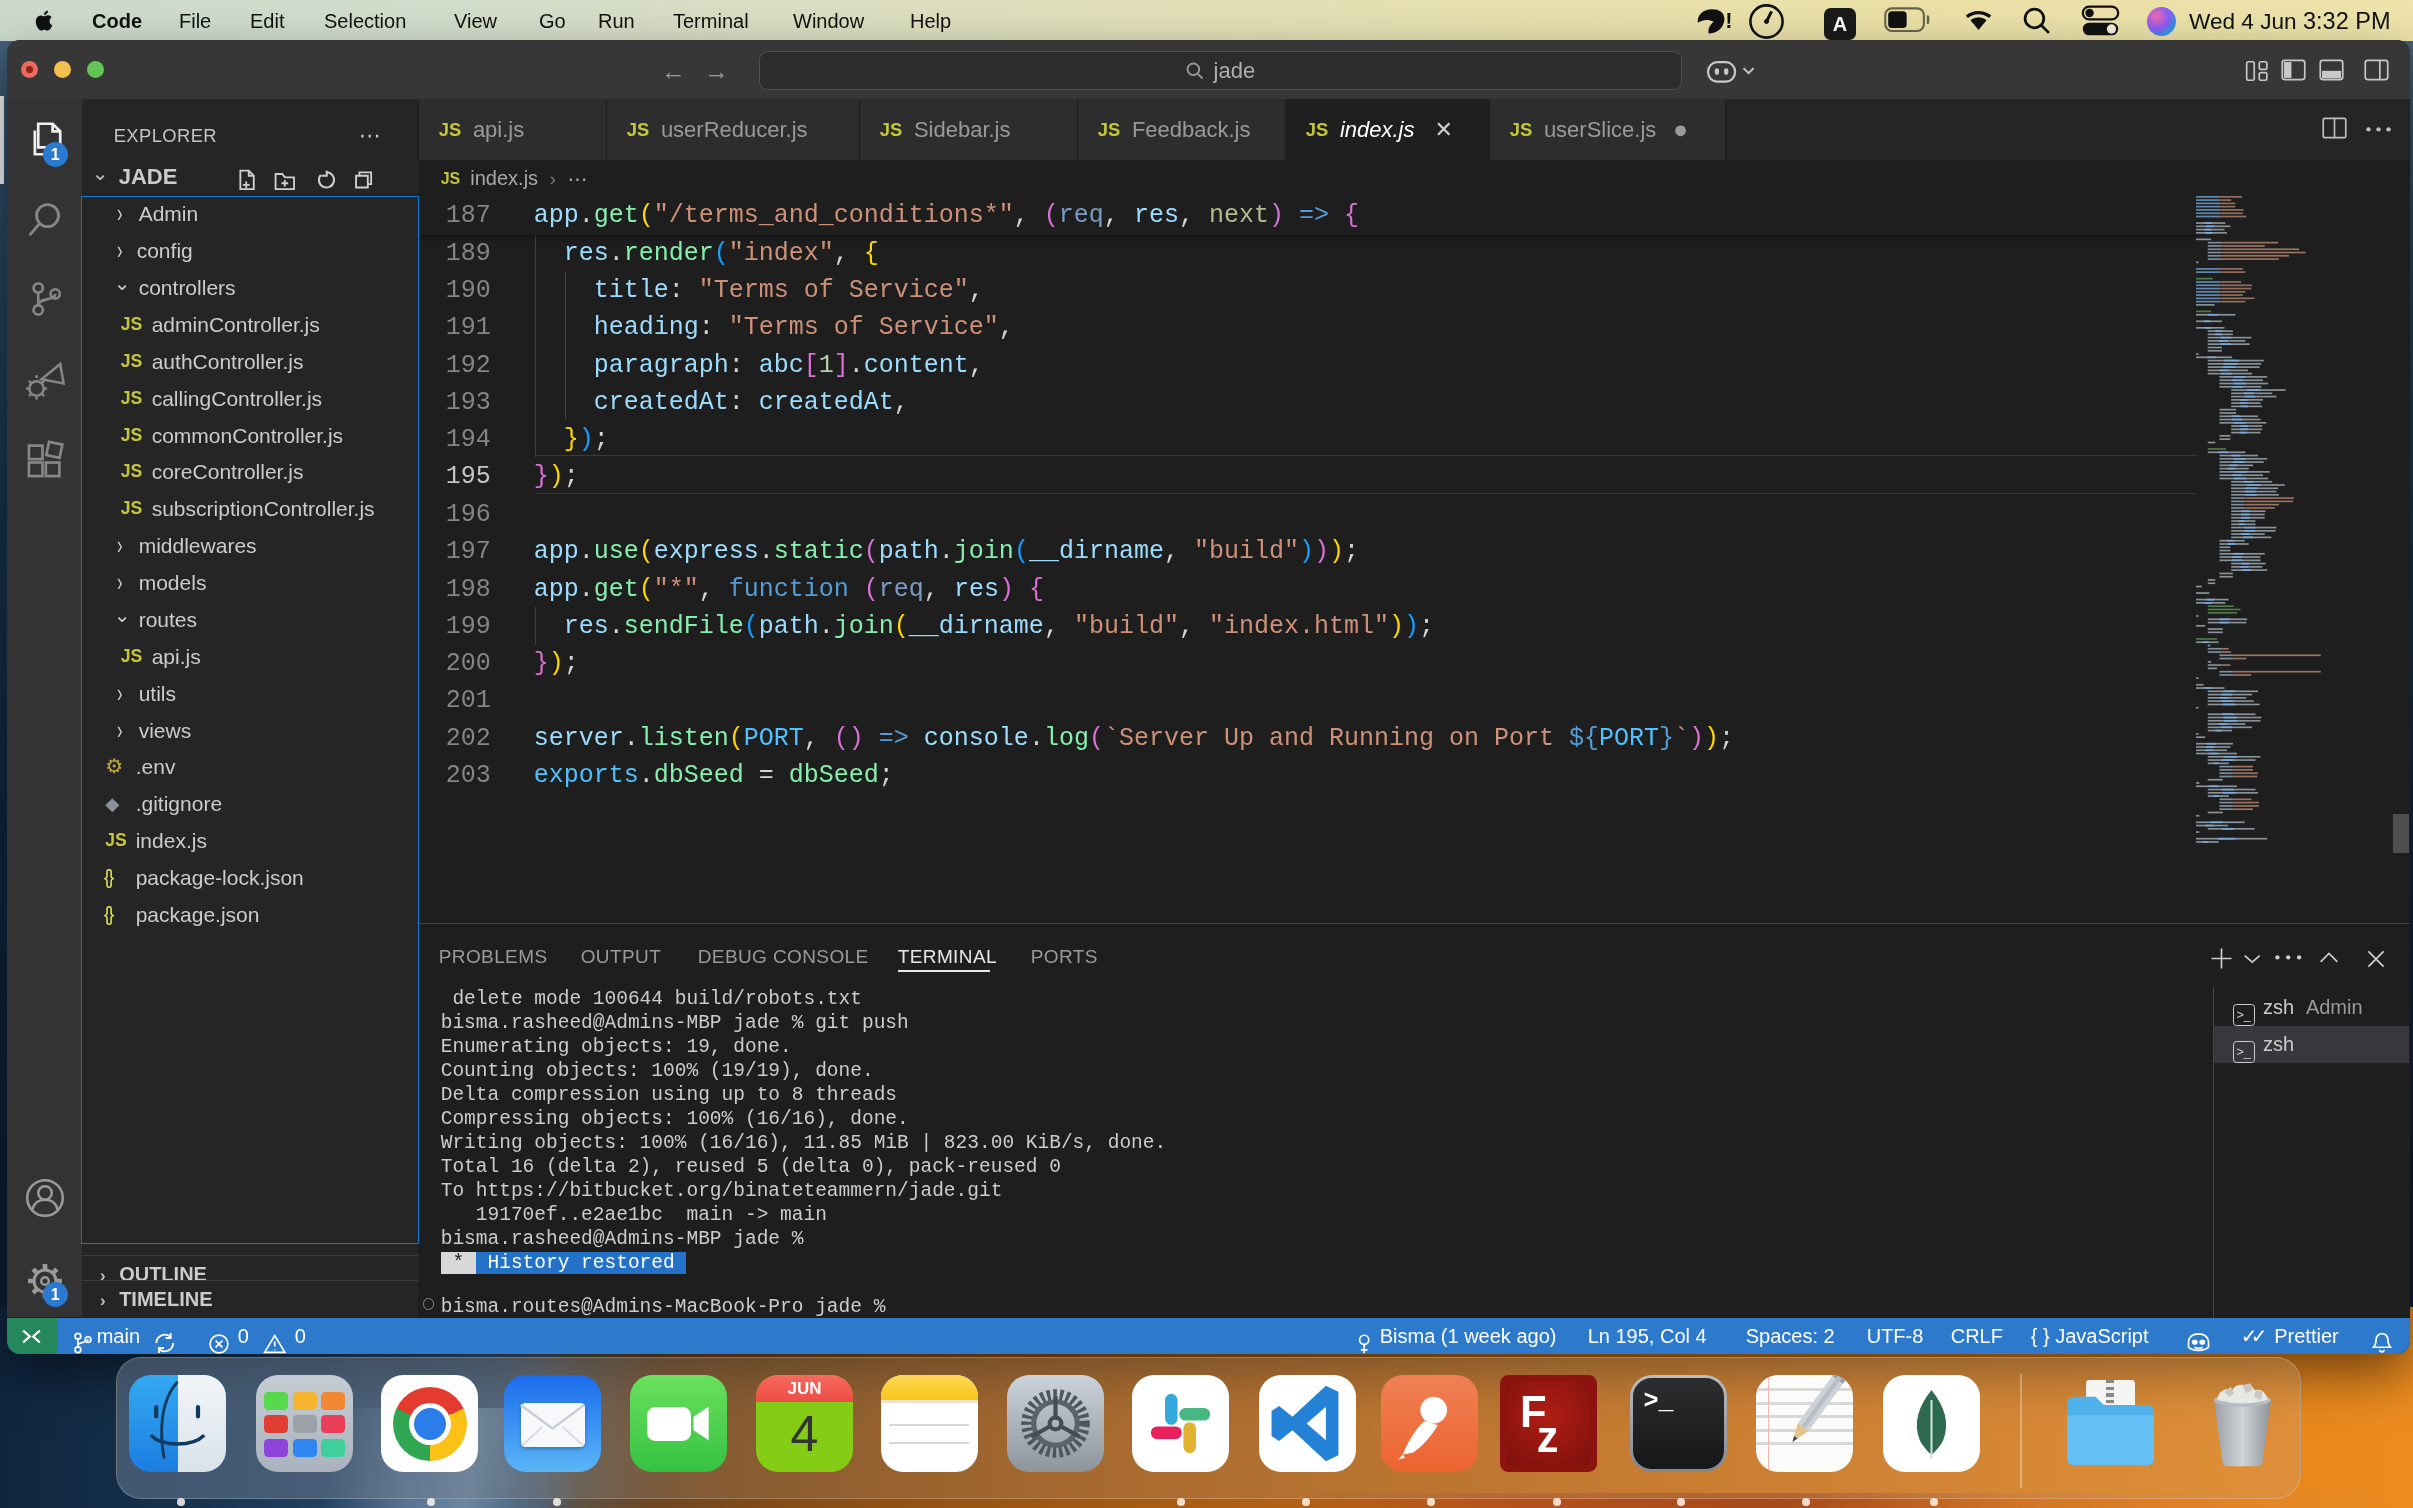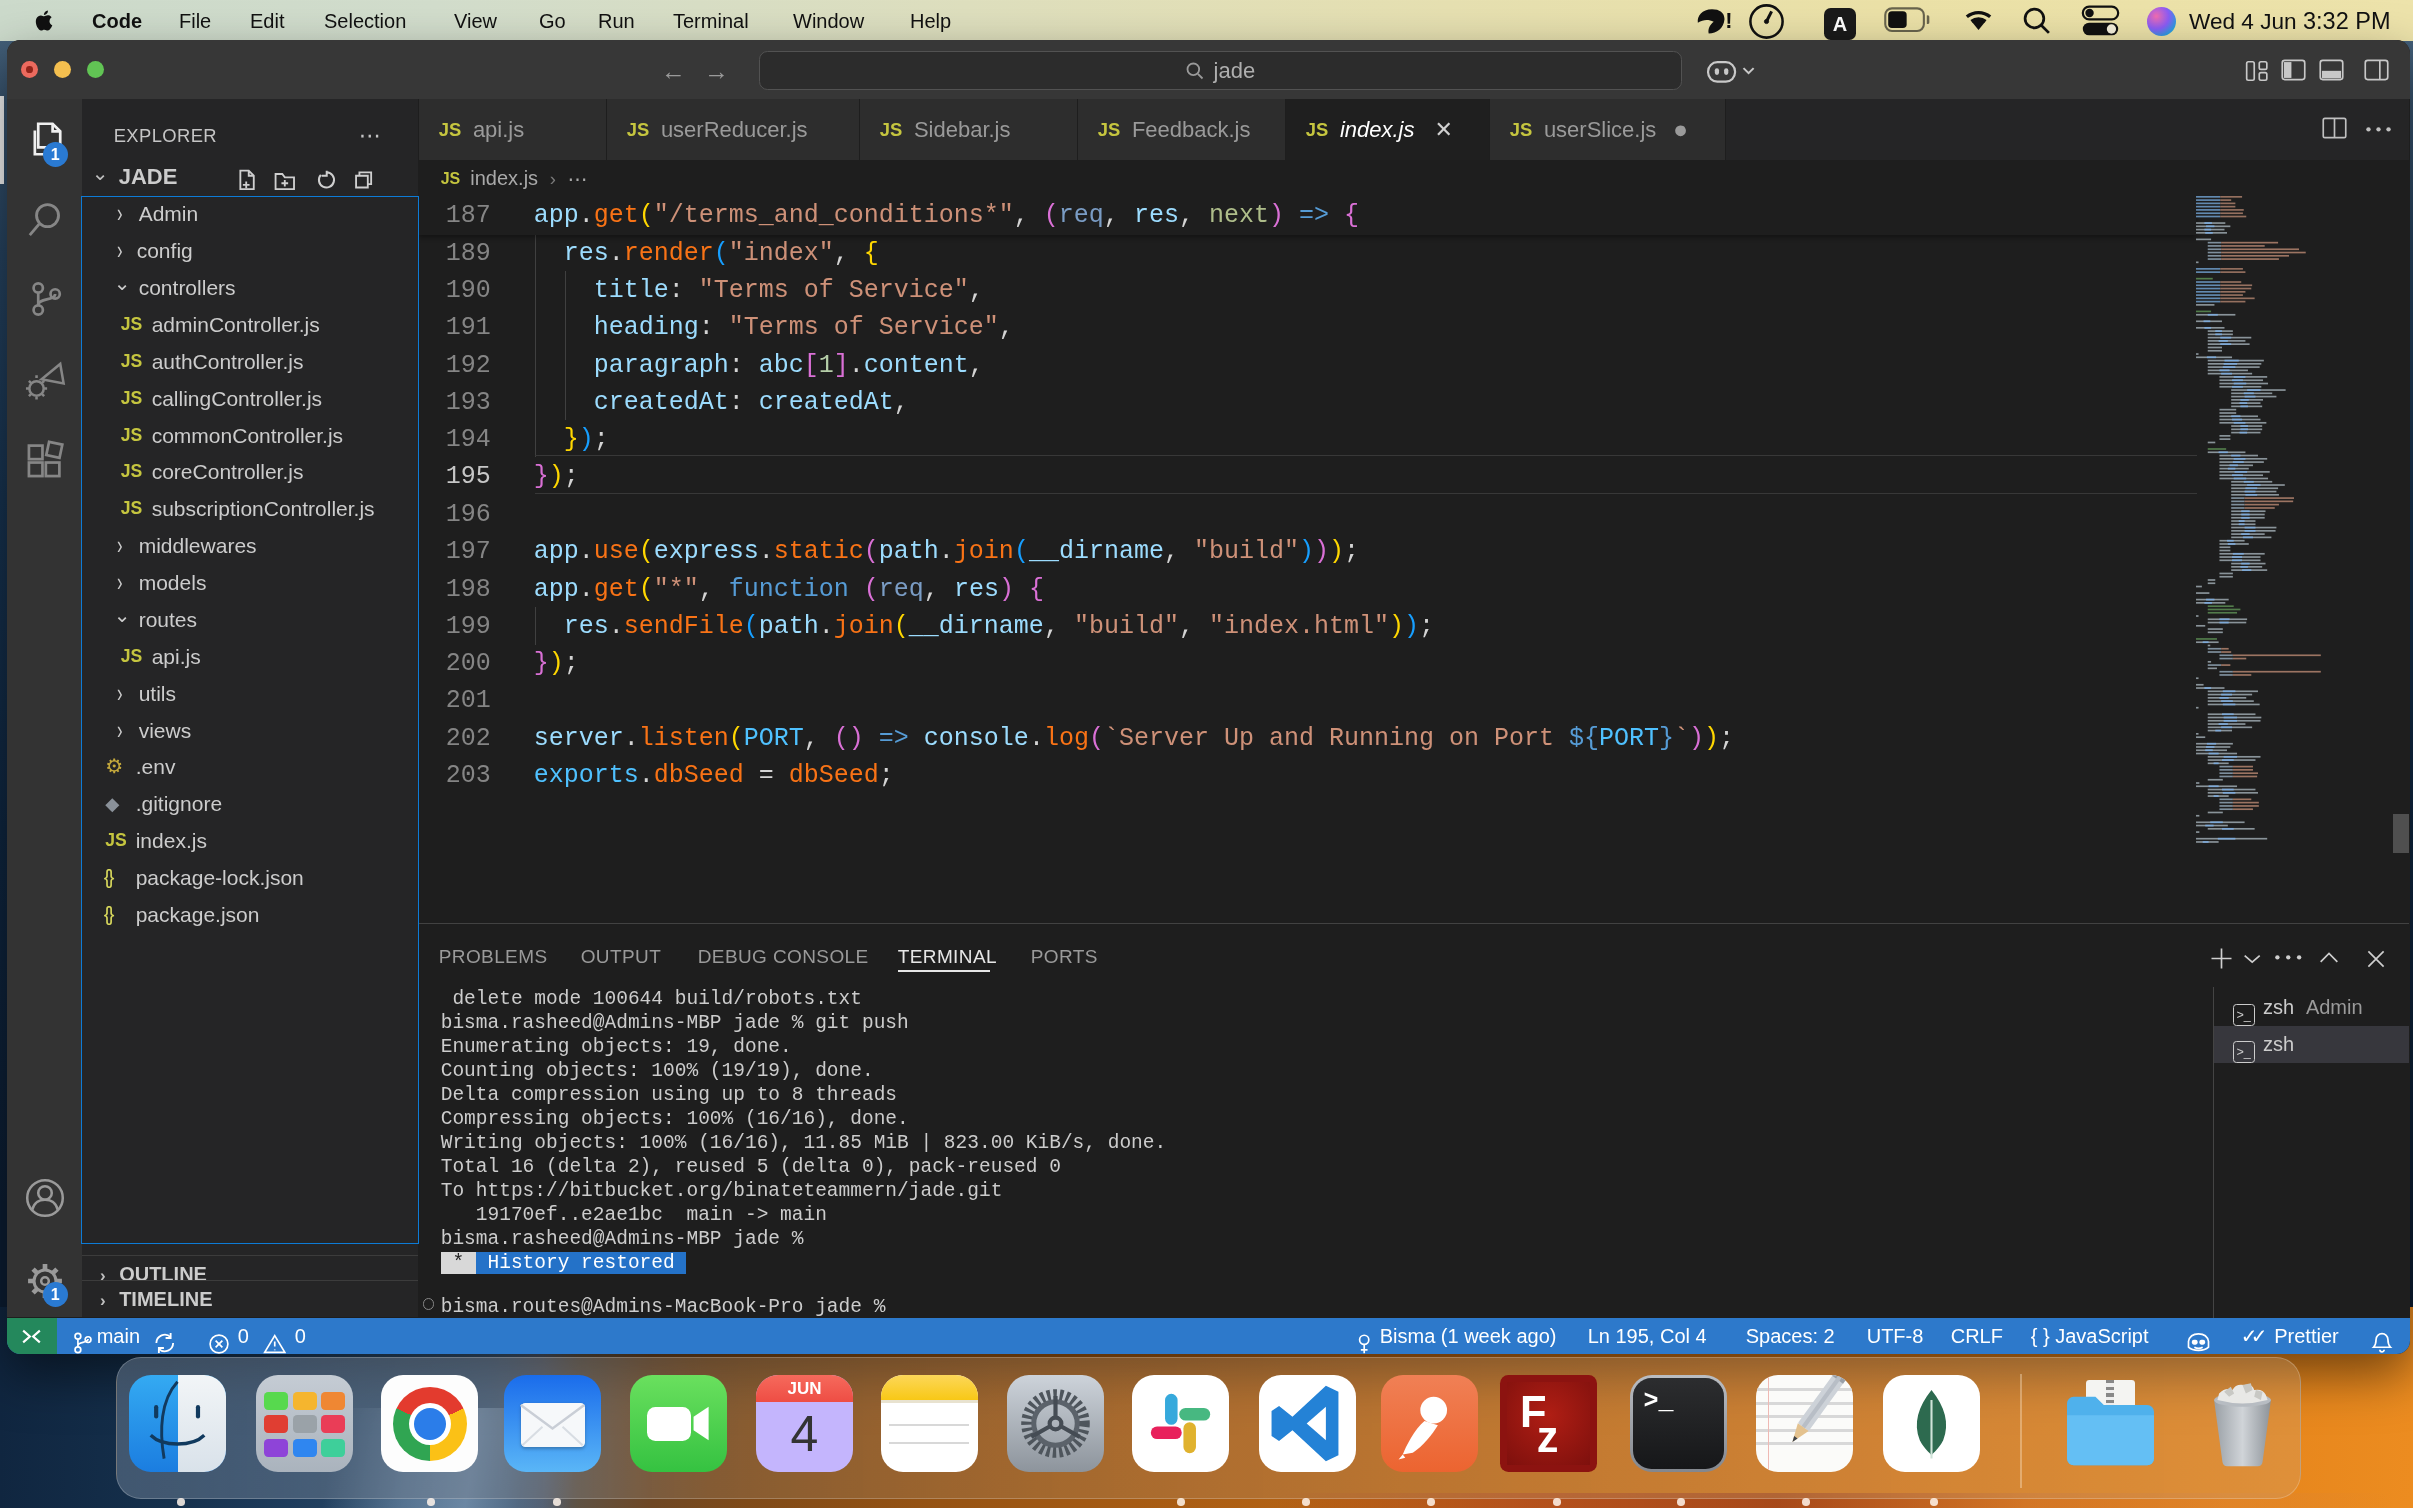--- a/index.html
+++ b/index.html
@@ -32,21 +32,21 @@
 .jsbadge{font-weight:bold;color:#c5c53f;font-size:17.6px}
 #treefocus{left:74px;top:156px;width:338px;height:1048px;border:1.7px solid #0d7bd6;pointer-events:none}
 
 #tabstrip{left:412px;top:59px;width:1990px;height:61px;background:#252526;display:flex}
 .tab{height:61px;border-right:0.8px solid #1e1e1e;display:flex;align-items:center;gap:11.7px;padding:0 20px;font-size:22px;color:#9a9a9a;background:#2d2d2d}
 .tab.active{background:#1f1f1f;color:#ffffff}
 #breadcrumbs{left:412px;top:121px;width:1990px;height:35px;background:#1e1e1e;color:#9d9d9d;font-size:20px;display:flex;align-items:center}
 #editor{left:412px;top:156px;width:1990px;height:727px;background:#1e1e1e;overflow:hidden}
 .codeline{position:absolute;font-family:"Liberation Mono",monospace;font-size:25px;white-space:pre;color:#d4d4d4;line-height:37px;height:37px}
 .lnum{position:absolute;width:72px;text-align:right;font-family:"Liberation Mono",monospace;font-size:25px;color:#858585;line-height:37px}
-.c-var{color:#9cdcfe}.c-fn{color:#f97316}.c-str{color:#ce9178}.c-kw{color:#569cd6}.c-num{color:#b5cea8}.c-b1{color:#ffd700}.c-b2{color:#da70d6}.c-b3{color:#179fff}.c-const{color:#4fc1ff}.c-dim{color:#7a9cc4}.c-next{color:#aebd8a}
+.c-var{color:#9cdcfe}.c-fn{color:#86efac}.c-str{color:#ce9178}.c-kw{color:#569cd6}.c-num{color:#b5cea8}.c-b1{color:#ffd700}.c-b2{color:#da70d6}.c-b3{color:#179fff}.c-const{color:#4fc1ff}.c-dim{color:#7a9cc4}.c-next{color:#aebd8a}
 
 #panel{left:412px;top:883px;width:1990px;height:395px;background:#1e1e1e;border-top:0.8px solid #424242}
 .ptab{position:absolute;top:64px;font-size:19px;color:#9a9a9a;letter-spacing:0.4px}
 .term{position:absolute;font-family:"Liberation Mono",monospace;font-size:19.5px;line-height:24px;color:#cccccc;white-space:pre}
 
 #statusbar{left:0px;top:1278px;width:2403px;height:36px;background:#2d79cb;color:#ffffff;font-size:20px}
 #remote{position:absolute;left:0;top:0;width:50px;height:36px;background:#24885c;color:#fff;text-align:center;line-height:36px;font-size:20px}
 .sbitem{position:absolute;top:0;height:36px;line-height:37px;white-space:nowrap}
 
 .sechdr{position:absolute;left:0;width:336px;height:37px;line-height:37px;font-weight:bold;font-size:20px;color:#cccccc;border-top:0.8px solid #3c3c3c}
@@ -830,21 +830,21 @@
     </div>
 <div class="dicon" style="left:630px;width:97px">
       <div class="ric" style="background:linear-gradient(180deg,#6ae05e,#35c241)">
 <div style="position:absolute;left:17px;top:32px;width:44px;height:34px;border-radius:8.4px;background:#fff"></div>
 <svg width="97" height="97" style="position:absolute" viewBox="0 0 116 116">
           <path d="M76 50 L94 38 L94 78 L76 66 Z" fill="#fff"></path>
         </svg>
       </div>
     </div>
 <div class="dicon" style="left:756px;width:97px">
-      <div class="ric" style="background:#c4b5fd">
+      <div class="ric" style="background:#84cc16">
 <div style="position:absolute;top:0;width:97px;height:27px;background:linear-gradient(180deg,#f66a5c,#ee4d44);color:#fff;font-size:17px;font-weight:bold;text-align:center;line-height:27px">JUN</div>
 <div style="position:absolute;top:23.5px;width:97px;height:70px;color:#333;font-size:50px;text-align:center;line-height:70px">4</div>
       </div>
     </div>
 <div class="dicon" style="left:881px;width:97px">
       <div class="ric" style="background:#fff">
 <div style="position:absolute;top:0;width:97px;height:25px;background:linear-gradient(180deg,#fcd759,#f8c816)"></div>
 <div style="position:absolute;top:25px;width:97px;height:3.4px;background:#e8e2cf"></div>
 <div style="position:absolute;top:49px;left:8.4px;width:80px;height:1.7px;background:#d8d8d8"></div>
 <div style="position:absolute;top:67px;left:8.4px;width:80px;height:1.7px;background:#d8d8d8"></div>

